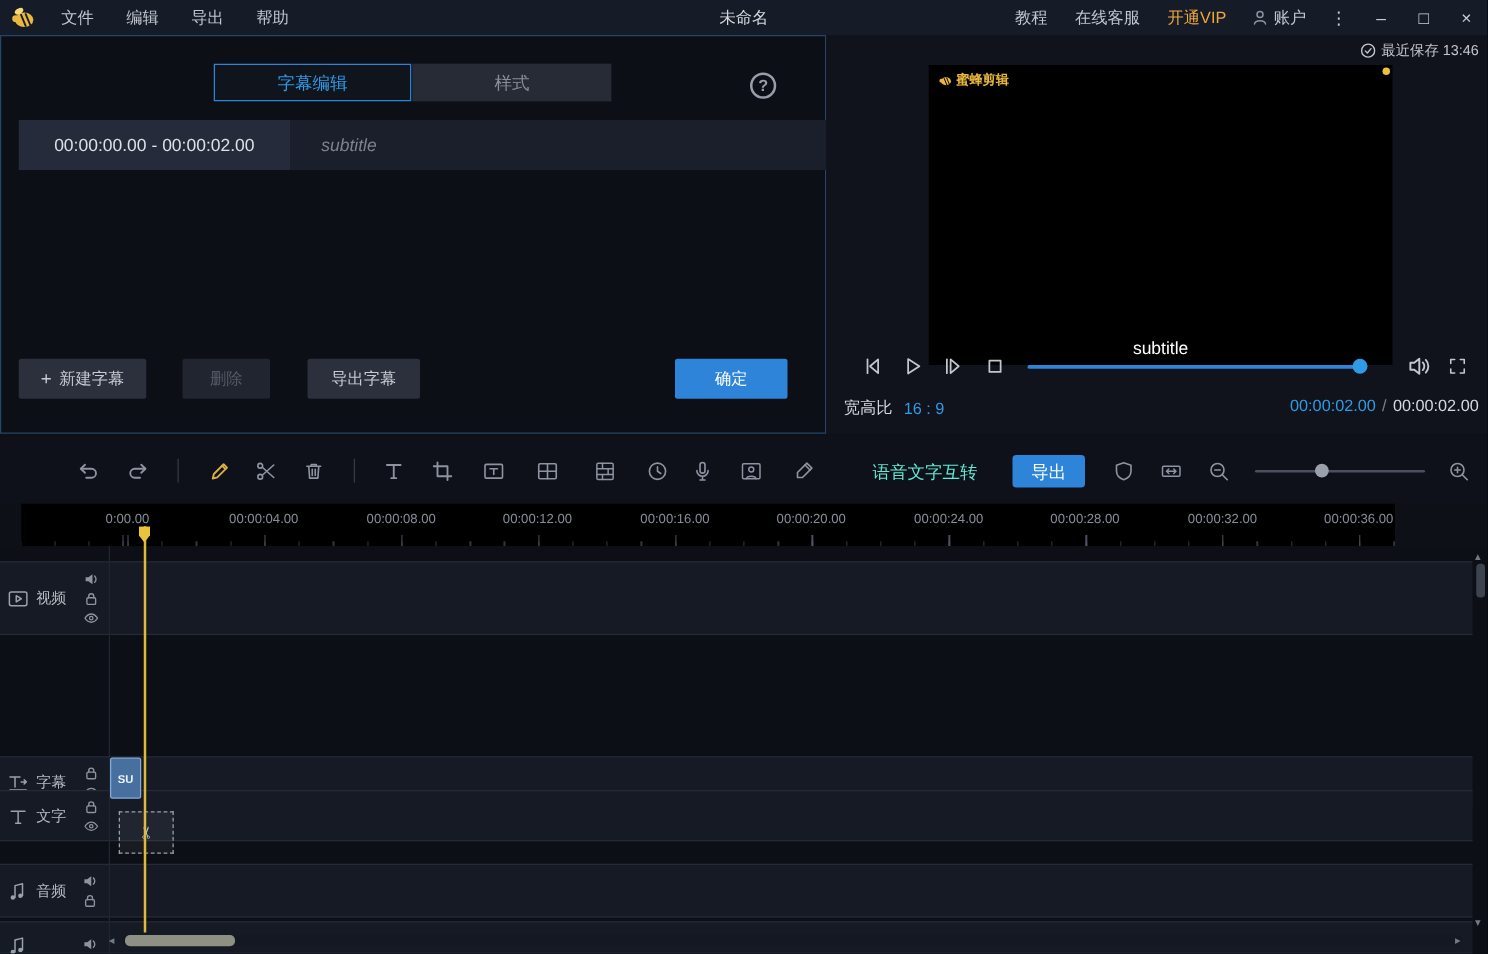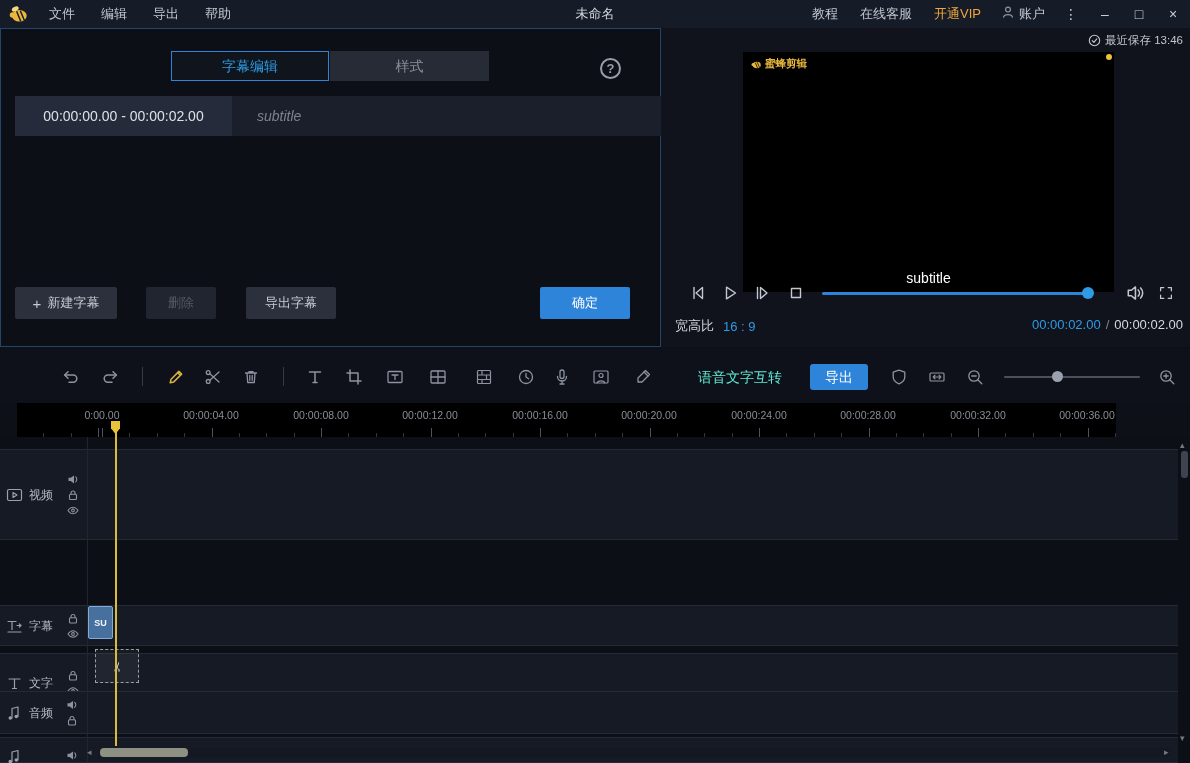--- a/index.html
+++ b/index.html
@@ -14,21 +14,21 @@
 
 
 #titlebar{position:absolute;left:0;top:0;width:1190px;height:28px;background:#161b28;
   display:flex;align-items:center;font-size:13px;color:#c2c6ce;z-index:30}
 #logo{margin:0 7px 0 7px}
 .menu-item{padding:0 13px;line-height:28px}
 #win-title{position:absolute;left:400px;right:400px;text-align:center;color:#d5d8dd}
 #tb-right{margin-left:auto;display:flex;align-items:center;height:100%}
 .tb-link{padding:0 11px;line-height:28px}
 .vip{color:#f0a83c}
-.acct{display:flex;gap:4px;padding:0 9px}
+.acct{display:flex;align-items:center;gap:4px;padding:0 9px}
 .dots{padding:0 10px;font-size:14px}
 .win-btn{width:34px;text-align:center;line-height:28px;font-size:14px;color:#c9cdd4}
 
 
 #subpanel{position:absolute;left:0;top:28px;width:661px;height:319px;background:#0c0f16;border:1px solid #24456a}
 .tab{position:absolute;top:22px;height:30px;text-align:center;font-size:14px;line-height:28px}
 .tab-active{left:170px;width:158px;border:1px solid #2e84d8;color:#2e9be4;background:#10141d}
 .tab-idle{left:329px;width:159px;border:1px solid #262b36;background:#262b36;color:#888d97}
 #help-btn{position:absolute;left:599px;top:29px;width:21px;height:21px;border:2px solid #989ea9;
   border-radius:50%;color:#989ea9;font-size:13px;font-weight:bold;text-align:center;line-height:17px}
@@ -352,21 +352,21 @@
     <span class="rlabel" style="left:851px">00:00:28.00</span>
     <span class="rlabel" style="left:961px">00:00:32.00</span>
     <span class="rlabel" style="left:1070px">00:00:36.00</span>
     <span class="rlabel" style="left:1180px">00:00:40.00</span>
     <div id="ticks-minor"></div>
     <div id="ticks-major"></div>
   </div>
 
   <div id="tracks">
 
-    <div class="trow" style="top:12px;height:91px">
+    <div class="trow" style="top:12px;height:59px">
       <span class="trk-ic">
         <svg width="17" height="17" viewBox="0 0 17 17" class="ti">
             <rect x="1.5" y="3" width="14" height="11" rx="1.5"></rect>
             <path d="M7 6l4 2.5L7 11z"></path>
           </svg>
       </span>
       <span class="trk-name">视频</span>
       <span class="side-ics">
         <span>
             <svg width="12" height="11" viewBox="0 0 12 11" class="si">
@@ -406,21 +406,21 @@
           </span>
         <span>
             <svg width="14" height="11" viewBox="0 0 14 12" class="si">
               <path d="M1.5 6c1.8-2.6 3.5-3.6 5.5-3.6S10.7 3.4 12.5 6c-1.8 2.6-3.5 3.6-5.5 3.6S3.3 8.6 1.5 6z"></path>
               <circle cx="7" cy="6" r="1.5"></circle>
             </svg>
           </span>
       </span>
     </div>
 
-    <div class="trow" style="top:216px;height:59px">
+    <div class="trow" style="top:195px;height:41px">
       <span class="trk-ic">
         <svg width="17" height="17" viewBox="0 0 17 17" class="ti">
             <path d="M3 4.5h11M8.5 4.5V14M6.5 14h4"></path>
           </svg>
       </span>
       <span class="trk-name">文字</span>
       <span class="side-ics">
         <span>
             <svg width="12" height="12" viewBox="0 0 12 12" class="si">
               <rect x="2.5" y="5.2" width="7" height="5.3" rx="1"></rect>

